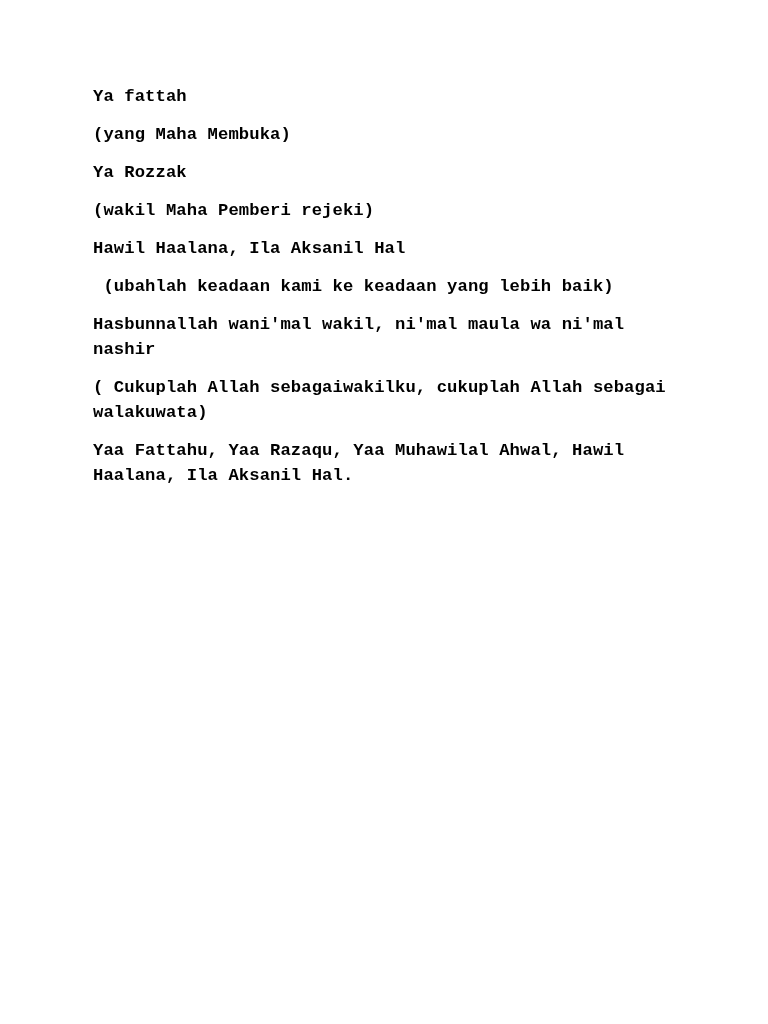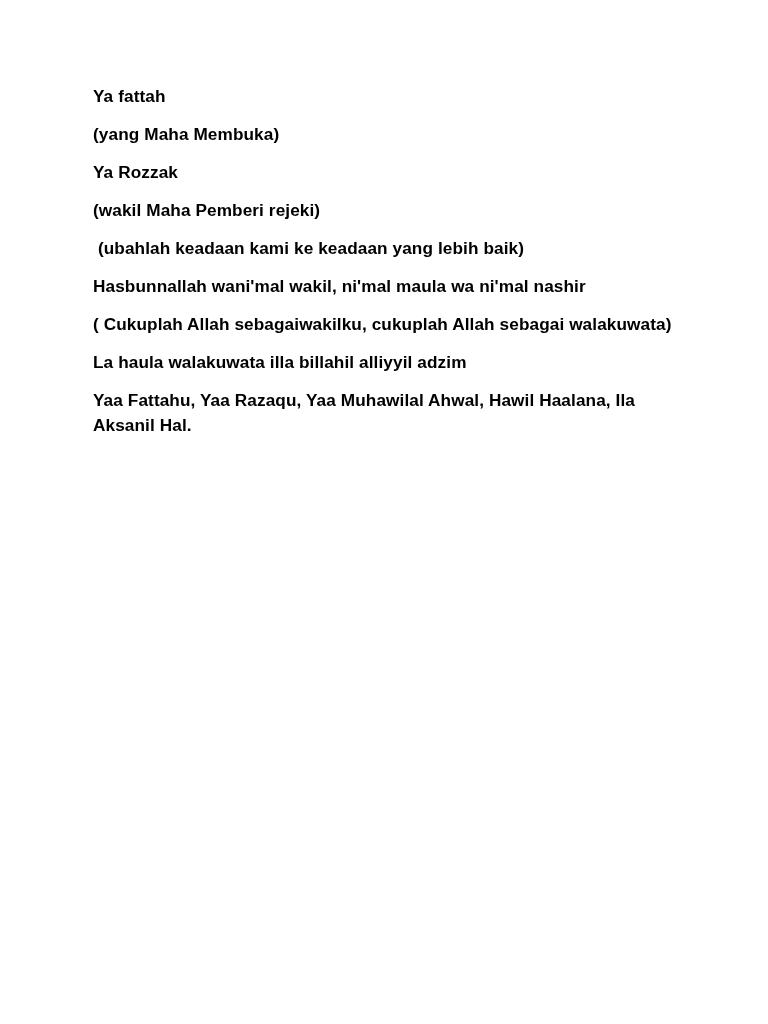--- a/index.html
+++ b/index.html
@@ -28,21 +28,21 @@
 
   .doc-body {
     position: absolute;
     left: 93px;
     top: 84px;
     width: 580px;
   }
 
   
   .para {
-    font-family: Liberation Sans, sans-serif;
+    font-family: Liberation Mono, monospace;
     font-weight: bold;
     font-size: 17.2px;
     line-height: 25px;
     color: #000000;
     margin: 0 0 13px 0;
     white-space: pre-wrap;
     letter-spacing: 0.1px;
   }
 
   .para:last-child {
@@ -68,26 +68,26 @@
     <p class="para">Ya fattah</p>
 
     <p class="para">(yang Maha Membuka)</p>
 
     <p class="para">Ya Rozzak</p>
 
     <p class="para">(wakil Maha Pemberi rejeki)</p>
 
 
 
+    <p class="para">Hawil Haalana, Ila Aksanil Hal</p>
 
     <p class="para"> (ubahlah keadaan kami ke keadaan yang lebih baik)</p>
 
     <p class="para">Hasbunnallah wani'mal wakil, ni'mal maula wa ni'mal nashir</p>
 
     <p class="para">( Cukuplah Allah sebagaiwakilku, cukuplah Allah sebagai walakuwata)</p>
 
-    <p class="para">La haula walakuwata illa billahil alliyyil adzim</p>
 
     <p class="para">Yaa Fattahu, Yaa Razaqu, Yaa Muhawilal Ahwal, Hawil Haalana, Ila Aksanil Hal.</p>
 
 
   </div>
 </div>
 
 </body></html>

